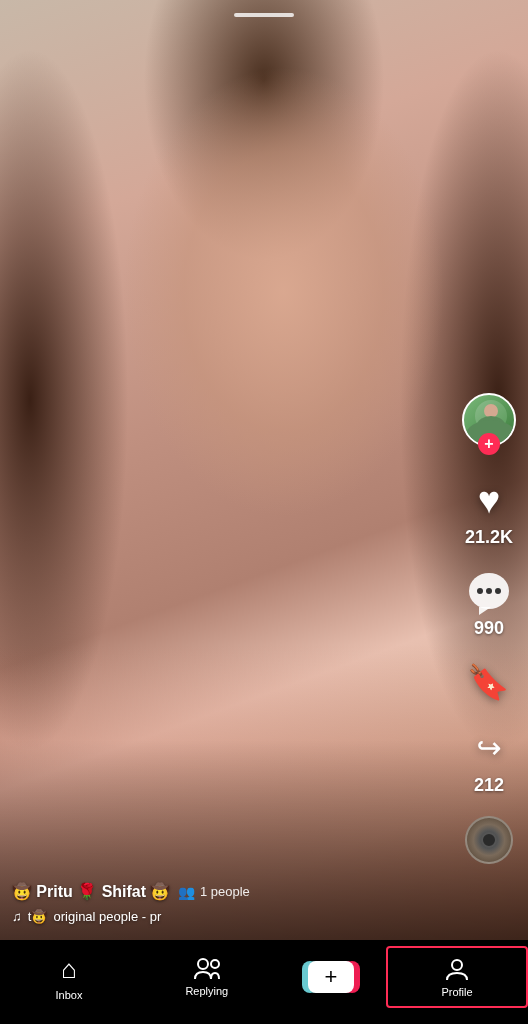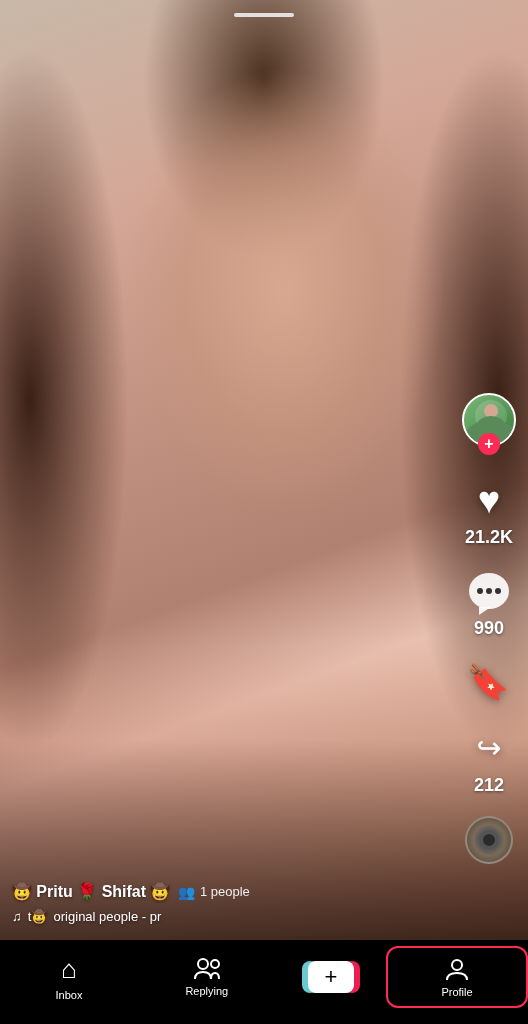--- a/index.html
+++ b/index.html
@@ -335,21 +335,21 @@
       flex-direction: column;
       align-items: center;
       gap: 4px;
       flex: 1;
       padding: 8px 0;
       cursor: pointer;
     }
 
     .nav-item.active-profile {
       border: 2px solid #fe2c55;
-      border-radius: 12px;
+      border-radius: 4px;
     }
 
     .nav-icon {
       font-size: 26px;
       color: white;
     }
 
     .nav-label {
       font-size: 11px;
       color: white;

